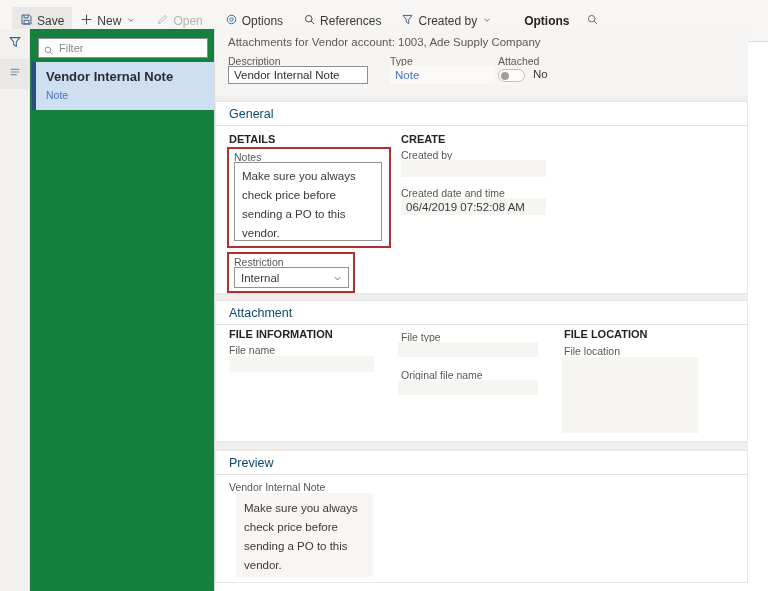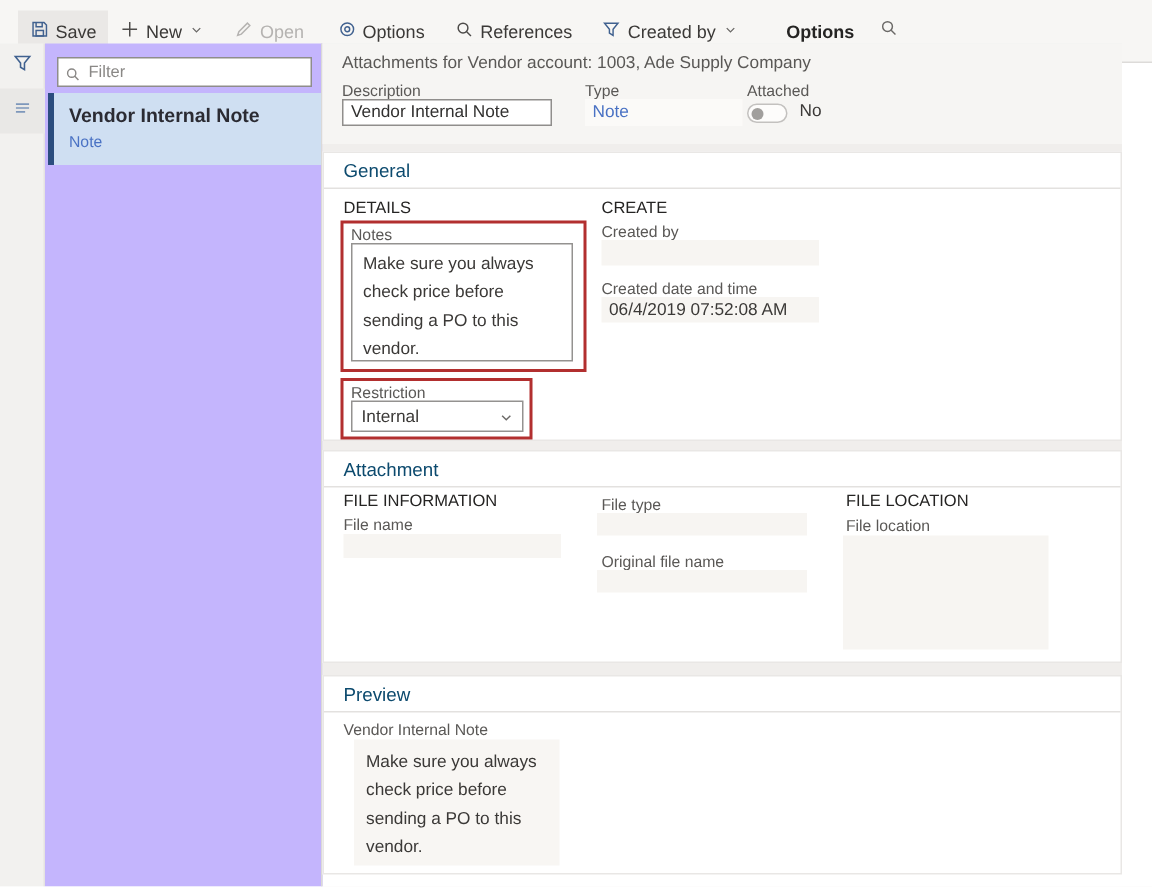--- a/index.html
+++ b/index.html
@@ -25,21 +25,21 @@
 
   
   .strip { position:absolute; left:0; top:29px; width:30px; height:562px;
     background:#f2f1ef; border-right:1px solid #e5e3e1; }
   .strip-btn { width:30px; height:30px; display:flex; align-items:center; justify-content:center;
     color:#40618f; }
   .strip-btn.second { background:#e9e8e6; color:#7d97bb; }
 
   
   .sidebar { position:absolute; left:30px; top:29px; width:185px; height:562px;
-    background:#c4b5fd; border-right:1px solid #dbd9d7; }
+    background:#15803d; border-right:1px solid #dbd9d7; }
   .filter-wrap { position:absolute; left:8px; top:9px; width:170px; height:20px; }
   .filter-wrap input { width:100%; height:100%; border:1px solid #8f8d8b; background:#fff;
     font-family:"Liberation Sans",sans-serif; font-size:11px; color:#3b3937; padding:0 4px 0 20px; outline:none; }
   .filter-wrap input::placeholder { color:#8a8886; }
   .filter-ic { position:absolute; left:5px; top:4px; color:#8a8886; }
   .list-item { position:absolute; left:2px; top:33px; width:182px; height:48px;
     background:#cfdff2; border-left:4px solid #2b4d7e; padding:7px 0 0 10px; }
   .list-item .li-title { font-size:13px; font-weight:bold; color:#2b2b33; }
   .list-item .li-sub { font-size:10.5px; color:#4a72c4; margin-top:5px; }
 
@@ -64,21 +64,21 @@
   .toggle { position:absolute; left:283px; top:40px; width:27px; height:13px;
     border:1px solid #c3c1bf; border-radius:7px; background:#fdfcfb; }
   .toggle .knob { position:absolute; left:2px; top:1.5px; width:8px; height:8px;
     border-radius:50%; background:#a19f9d; }
   .toggle-text { position:absolute; left:318px; top:39px; font-size:11.5px; color:#3b3937; }
 
   .general-card { top:72px; height:193px; }
   .attach-card  { top:271px; height:142px; }
   .preview-card { top:421px; height:133px; }
 
-  .grp-label { position:absolute; font-size:11px; font-weight:normal; color:#252423; }
+  .grp-label { position:absolute; font-size:11px; font-weight:bold; color:#252423; }
   .sm-label  { position:absolute; font-size:10.5px; color:#5a5856; white-space:nowrap; }
   .ro-field  { position:absolute; background:#f7f5f2; font-size:11.5px; color:#3b3937;
     display:flex; align-items:center; padding-left:5px; }
 
   .red-box { position:absolute; border:2px solid #b22f2f; }
   .rb-notes { left:11px; top:45px; width:164px; height:101px; }
   .rb-restr { left:11px; top:150px; width:128px; height:41px; }
 
   .notes-area { position:absolute; left:18px; top:60px; width:148px; height:79px;
     border:1px solid #949290; background:#fff; resize:none; outline:none;

